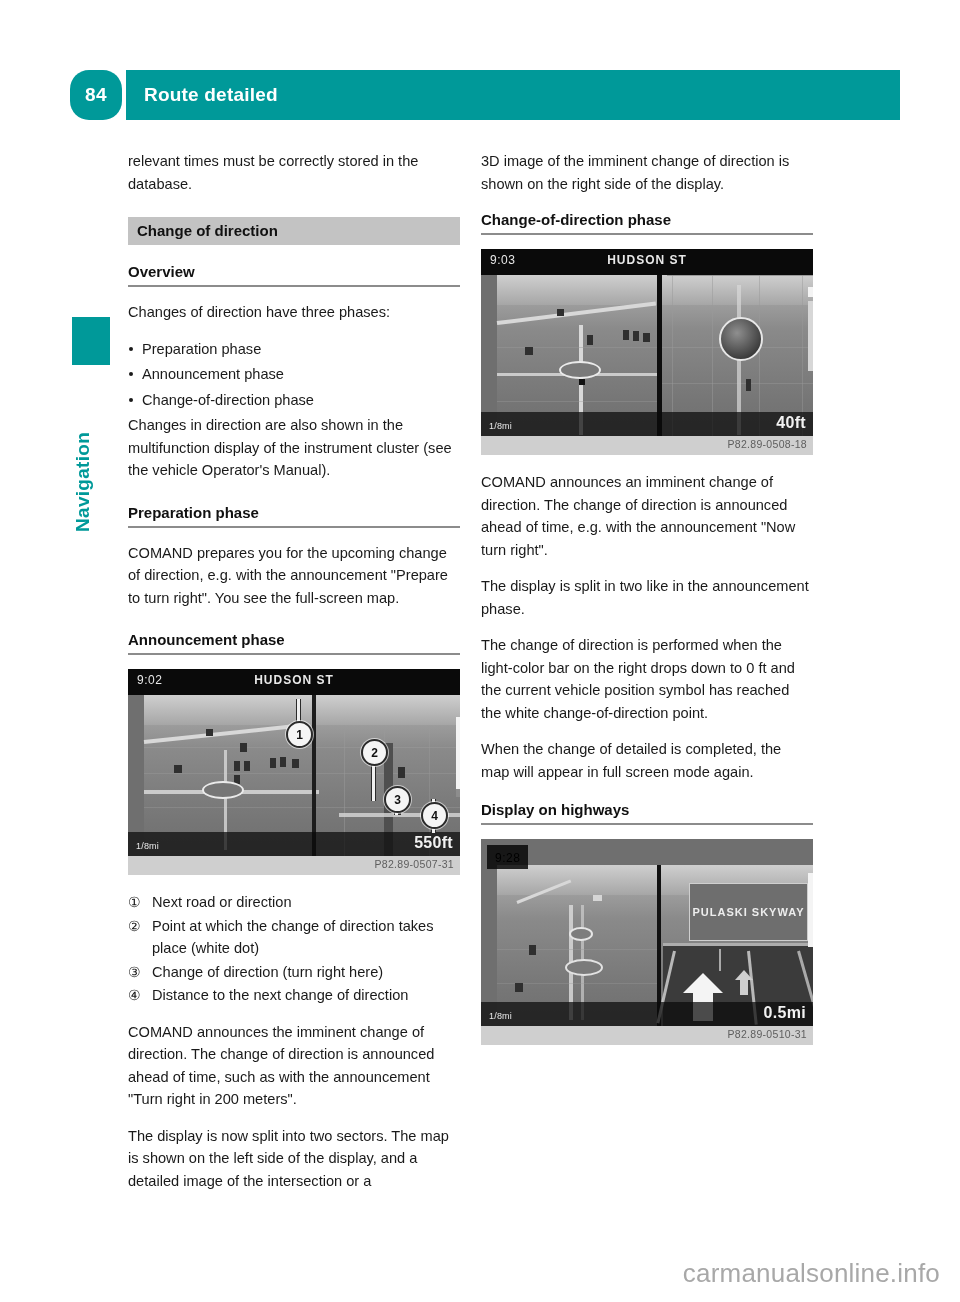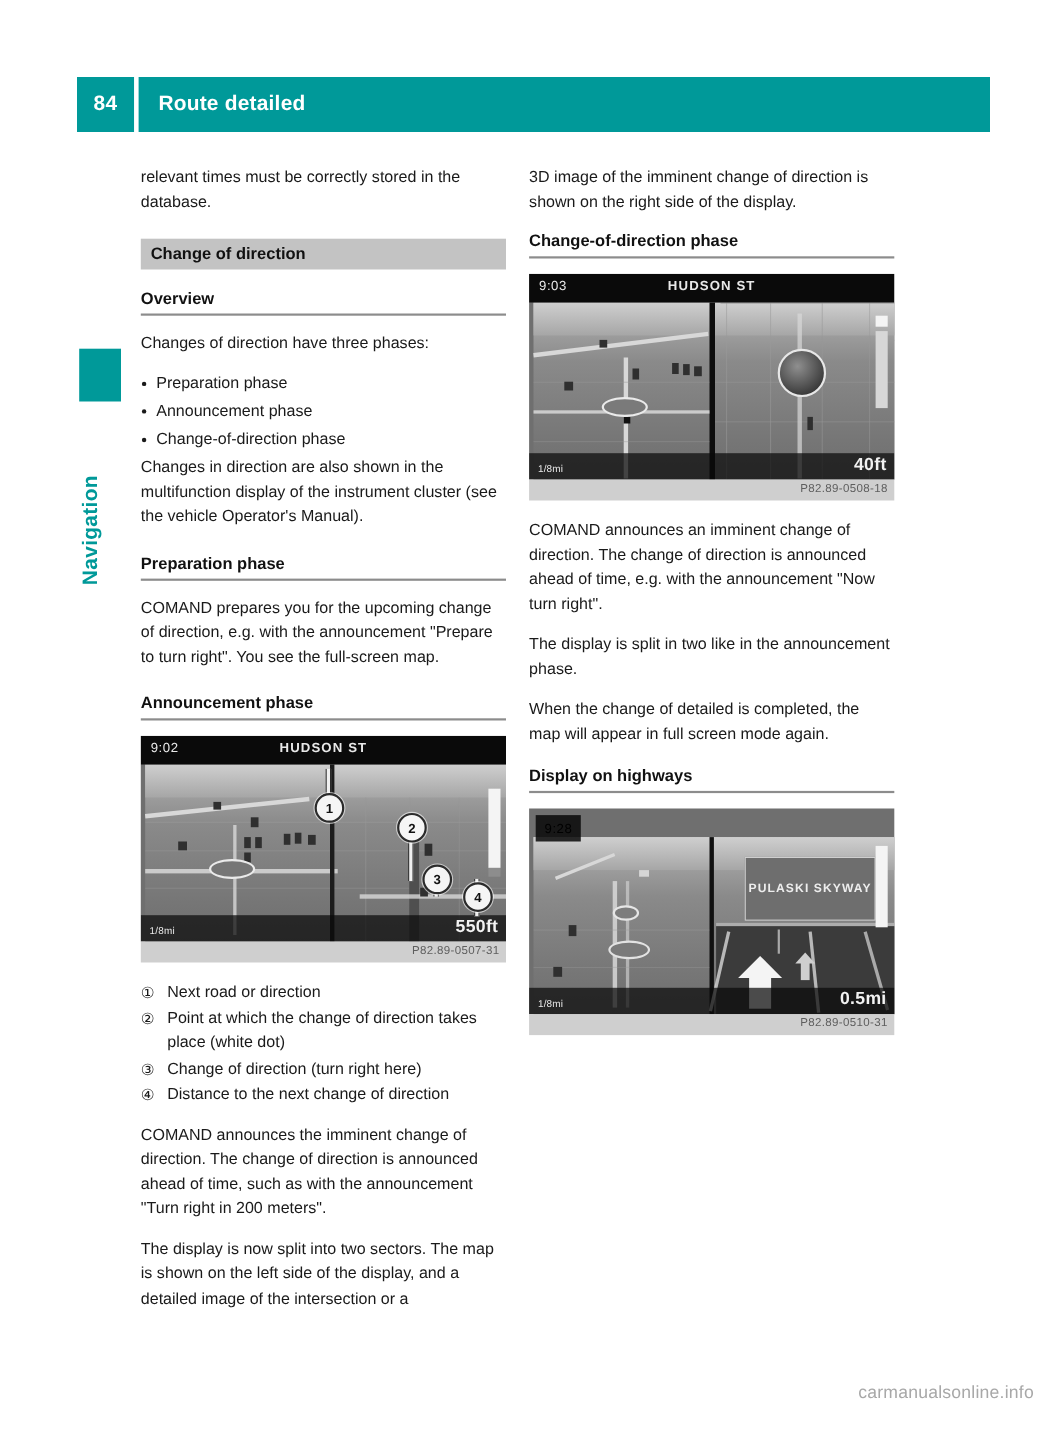--- a/index.html
+++ b/index.html
@@ -29,20 +29,21 @@
   .header-page-num {
     width: 52px;
     background: #009999;
     color: #ffffff;
     font-size: 19px;
     font-weight: bold;
     display: flex;
     align-items: center;
     justify-content: center;
     letter-spacing: .5px;
+    border-radius: 19px;
   }
   .header-divider {
     width: 4px;
     background: #ffffff;
   }
   .header-title-bar {
     flex: 1;
     background: #009999;
     color: #ffffff;
     display: flex;
@@ -193,21 +194,21 @@
   .scr-time {
     position: absolute; left: 9px; top: 4px;
     font-size: 12px; font-weight: normal; letter-spacing: .5px;
   }
   .scr-road {
     position: absolute; left: 0; top: 4px; width: 100%;
     text-align: center;
     font-size: 12px; font-weight: bold; letter-spacing: 1px;
   }
   .scr-map {
-    position: absolute; left: 4px; top: 26px;
+    position: absolute; left: 16px; top: 26px;
     width: 100%; height: 179px;
     background: linear-gradient(180deg,#b9b9b9 0%, #9d9d9d 16%, #8a8a8a 30%, #767676 70%, #6a6a6a 100%);
   }
   .scr-sky {
     position: absolute; left: 0; top: 0; width: 100%; height: 30px;
     background: linear-gradient(180deg,#cfcfcf,#a6a6a6);
   }
   .grid-line { position: absolute; background: #9a9a9a; }
   .road-line { position: absolute; background: #d8d8d8; }
   .road-dark { position: absolute; background: #4f4f4f; }
@@ -259,21 +260,21 @@
     font-weight: bold;
   }
 
   
   .footer-watermark {
     position: absolute;
     left: 0; top: 1258px;
     width: 940px;
     text-align: right;
     color: #a8a8a8;
-    font-size: 16px;
+    font-size: 26px;
     letter-spacing: .2px;
   }
 </style>
 </head>
 <body>
 
 <div class="header">
   <div class="header-page-num">84</div>
   <div class="header-divider"></div>
   <div class="header-title-bar">Route detailed</div>
@@ -455,20 +456,21 @@
       <span class="scr-scale">1/8mi</span>
       <span class="scr-dist">40ft</span>
     </div>
     <div class="fig-credit-bar">
       <span class="fig-credit">P82.89-0508-18</span>
     </div>
   </div>
 
   <p>COMAND announces an imminent change of direction. The change of direction is announced ahead of time, e.g. with the announcement "Now turn right".</p>
   <p>The display is split in two like in the announcement phase.</p>
+  <p>The change of direction is performed when the light-color bar on the right drops down to 0 ft and the current vehicle position symbol has reached the white change-of-direction point.</p>
   <p>When the change of detailed is completed, the map will appear in full screen mode again.</p>
 
   <div class="subhead" style="margin-top:18px;">Display on highways</div>
   <div class="rule"></div>
 
   <div class="figure">
     <div class="fig-screen">
       <div class="scr-map">
         <div class="scr-sky"></div>
         <div style="position:absolute;left:160px;top:0;width:4px;height:161px;background:#111;"></div>

